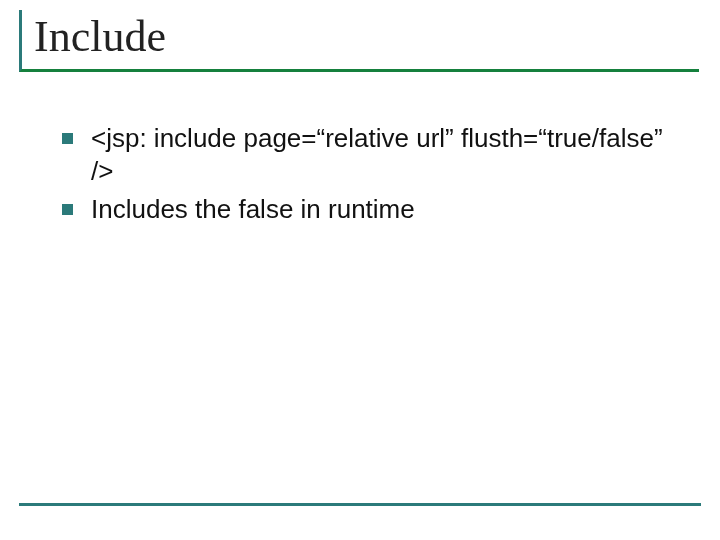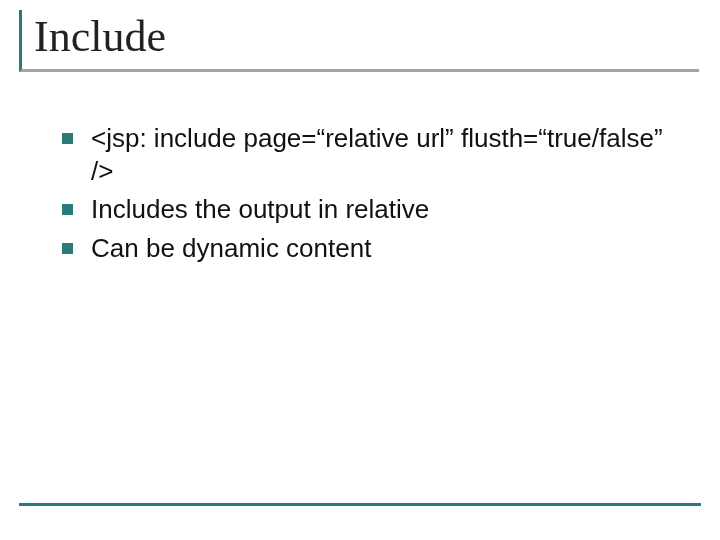--- a/index.html
+++ b/index.html
@@ -16,21 +16,21 @@
     width: 720px;
     height: 540px;
     box-sizing: border-box;
     background: #fff;
   }
   .title-wrap {
     position: absolute;
     left: 19px;
     top: 10px;
     border-left: 3px solid #2b7a7a;
-    border-bottom: 3px solid #a3a3a3;
+    border-bottom: 3px solid #15803d;
     width: 680px;
     box-sizing: border-box;
     padding: 0 0 6px 12px;
   }
   .title {
     font-size: 44px;
     color: #222;
     font-family: "Times New Roman", Times, serif;
     font-weight: 400;
     line-height: 1.15;
@@ -86,23 +86,19 @@
   </div>
 
   <div class="body">
     <ul class="bullet-list">
       <li class="bullet-item">
         <span class="bullet-marker"></span>
         <span class="bullet-text">&lt;jsp: include page=“relative url” flusth=“true/false” /&gt;</span>
       </li>
       <li class="bullet-item">
         <span class="bullet-marker"></span>
-        <span class="bullet-text">Includes the output in relative</span>
-      </li>
-      <li class="bullet-item">
-        <span class="bullet-marker"></span>
-        <span class="bullet-text">Can be dynamic content</span>
+        <span class="bullet-text">Includes the false in runtime</span>
       </li>
     </ul>
   </div>
 
   <div class="bottom-rule"></div>
 </div>
 
 </body></html>

